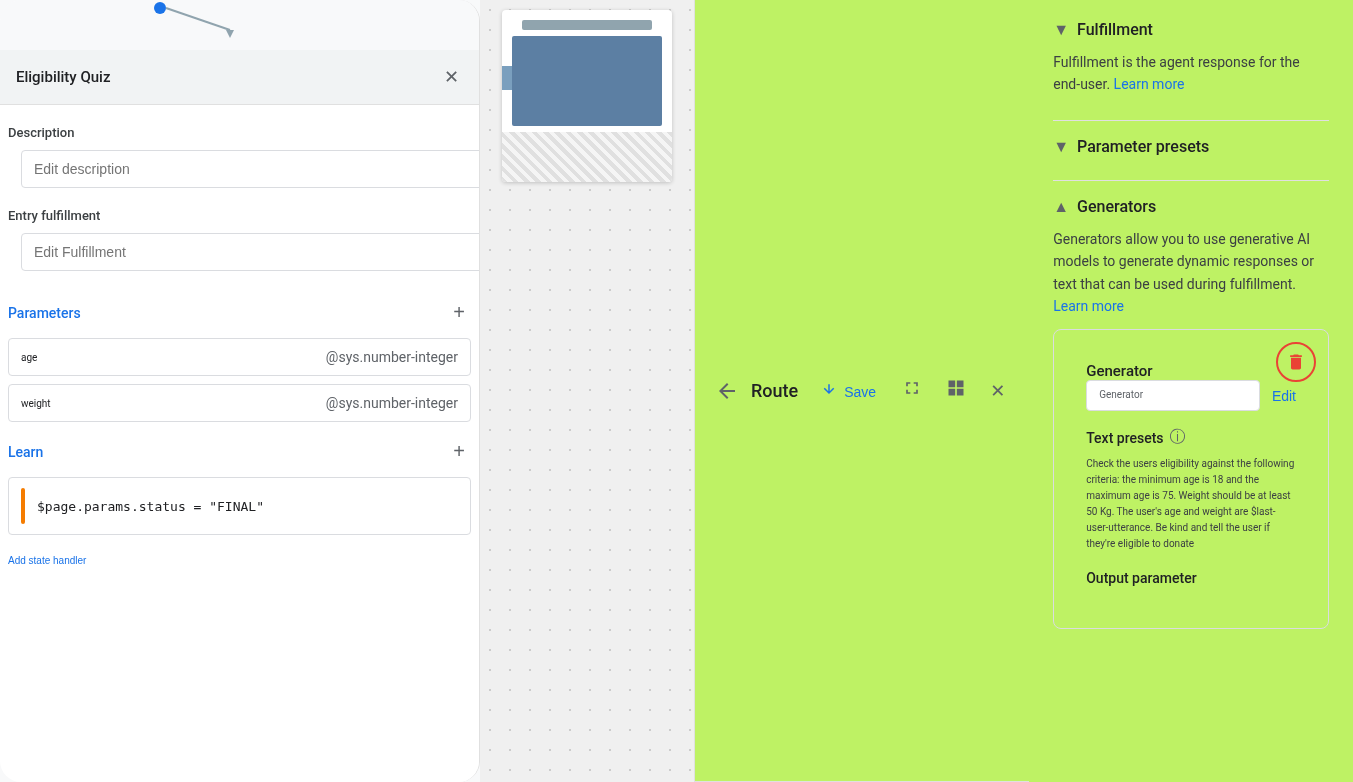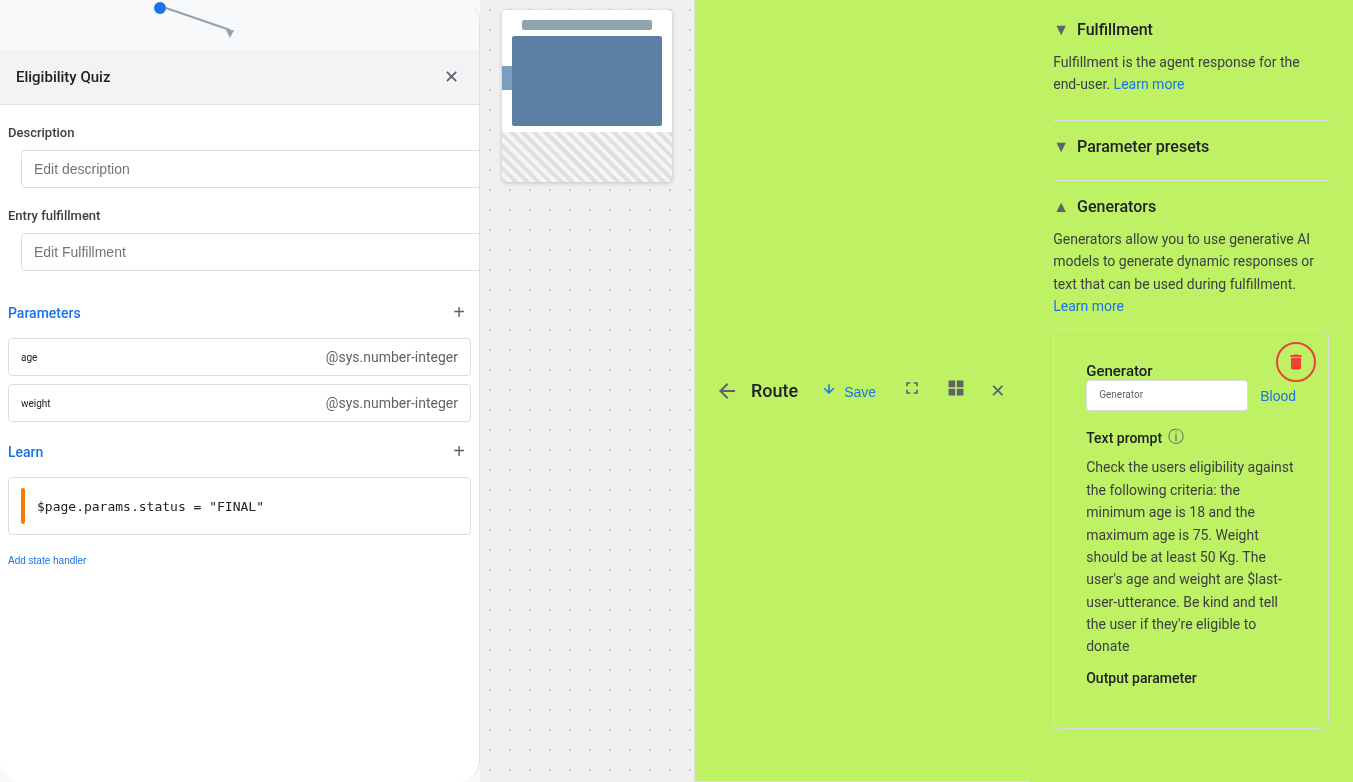--- a/index.html
+++ b/index.html
@@ -425,24 +425,24 @@
       margin-bottom: 8px;
     }
 
     .info-icon {
       color: #5f6368;
       font-size: 16px;
       cursor: pointer;
     }
 
     .prompt-text {
-      font-size: 14px;
+      font-size: 10px;
       color: #3c4043;
       line-height: 1.6;
-      margin-bottom: 12px;
+      margin-bottom: 18px;
     }
 
     .output-label {
       font-size: 14px;
       font-weight: 500;
       color: #202124;
       margin-bottom: 10px;
     }
 
     .output-input {
@@ -597,26 +597,26 @@
           <svg width="20" height="20" viewBox="0 0 24 24" fill="#ea4335">
             <path d="M6 19c0 1.1.9 2 2 2h8c1.1 0 2-.9 2-2V7H6v12zM19 4h-3.5l-1-1h-5l-1 1H5v2h14V4z"></path>
           </svg>
         </button>
 
         
         <div class="generator-select-row">
           <div class="select-wrapper">
             <div class="select-label">Generator</div>
           </div>
-          <button class="edit-link">Blood</button>
+          <button class="edit-link">Edit</button>
         </div>
 
         
         <div class="text-prompt-label">
-          <span>Text prompt</span>
+          <span>Text presets</span>
           <span class="info-icon">ⓘ</span>
         </div>
         <p class="prompt-text">Check the users eligibility against the following criteria: the minimum age is 18 and the maximum age is 75. Weight should be at least 50 Kg. The user's age and weight are $last-user-utterance. Be kind and tell the user if they're eligible to donate</p>
 
         
         <div class="output-label">Output parameter</div>
       </div>
     </div>
 
   </div>

